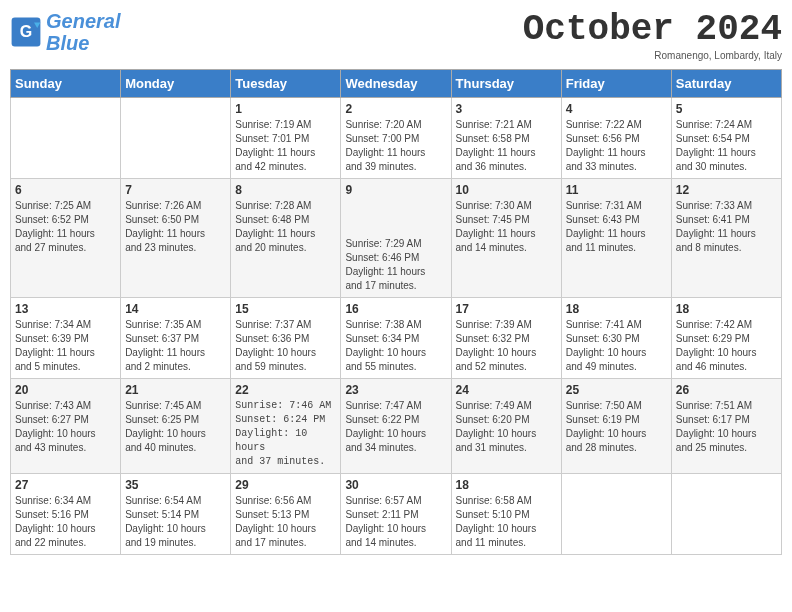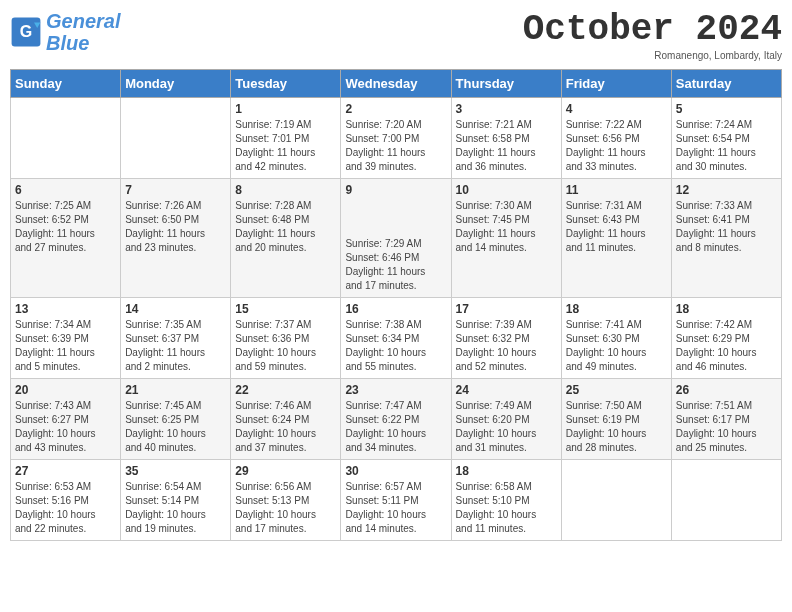--- a/index.html
+++ b/index.html
@@ -274,21 +274,21 @@
         </td>
         <td>
           <div class="day-number">21</div>
           <div class="day-detail" style="white-space: pre-line;">Sunrise: 7:45 AM
 Sunset: 6:25 PM
 Daylight: 10 hours
 and 40 minutes.</div>
         </td>
         <td>
           <div class="day-number">22</div>
-          <div class="day-detail" style="white-space: pre-line;">Sunrise: 7:46 AM
+          <div class="day-detail" style="white-space: pre-line; font-family: Liberation Mono, monospace;">Sunrise: 7:46 AM
 Sunset: 6:24 PM
 Daylight: 10 hours
 and 37 minutes.</div>
         </td>
         <td>
           <div class="day-number">23</div>
           <div class="day-detail" style="white-space: pre-line;">Sunrise: 7:47 AM
 Sunset: 6:22 PM
 Daylight: 10 hours
 and 34 minutes.</div>
@@ -311,21 +311,21 @@
           <div class="day-number">26</div>
           <div class="day-detail" style="white-space: pre-line;">Sunrise: 7:51 AM
 Sunset: 6:17 PM
 Daylight: 10 hours
 and 25 minutes.</div>
         </td>
       </tr>
       <tr>
         <td>
           <div class="day-number">27</div>
-          <div class="day-detail" style="white-space: pre-line;">Sunrise: 6:53 AM
+          <div class="day-detail" style="white-space: pre-line;">Sunrise: 6:34 AM
 Sunset: 5:16 PM
 Daylight: 10 hours
 and 22 minutes.</div>
         </td>
         <td>
           <div class="day-number">35</div>
           <div class="day-detail" style="white-space: pre-line;">Sunrise: 6:54 AM
 Sunset: 5:14 PM
 Daylight: 10 hours
 and 19 minutes.</div>
@@ -333,21 +333,21 @@
         <td>
           <div class="day-number">29</div>
           <div class="day-detail" style="white-space: pre-line;">Sunrise: 6:56 AM
 Sunset: 5:13 PM
 Daylight: 10 hours
 and 17 minutes.</div>
         </td>
         <td>
           <div class="day-number">30</div>
           <div class="day-detail" style="white-space: pre-line;">Sunrise: 6:57 AM
-Sunset: 5:11 PM
+Sunset: 2:11 PM
 Daylight: 10 hours
 and 14 minutes.</div>
         </td>
         <td>
           <div class="day-number">18</div>
           <div class="day-detail" style="white-space: pre-line;">Sunrise: 6:58 AM
 Sunset: 5:10 PM
 Daylight: 10 hours
 and 11 minutes.</div>
         </td>

